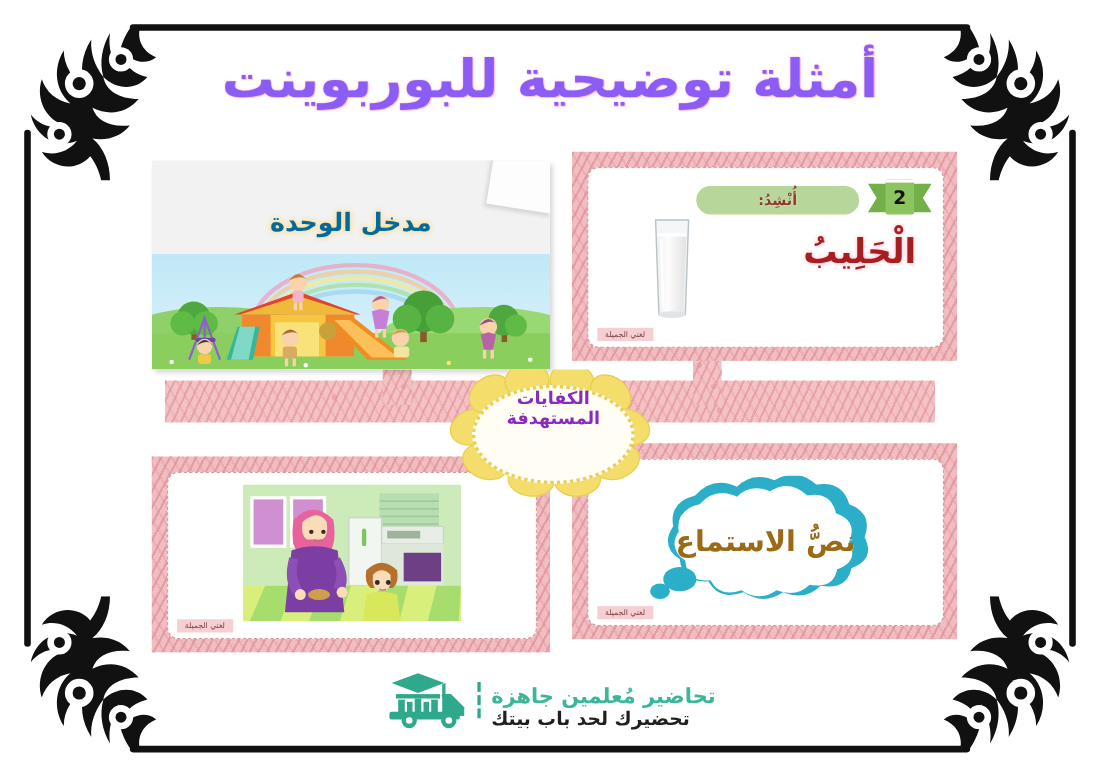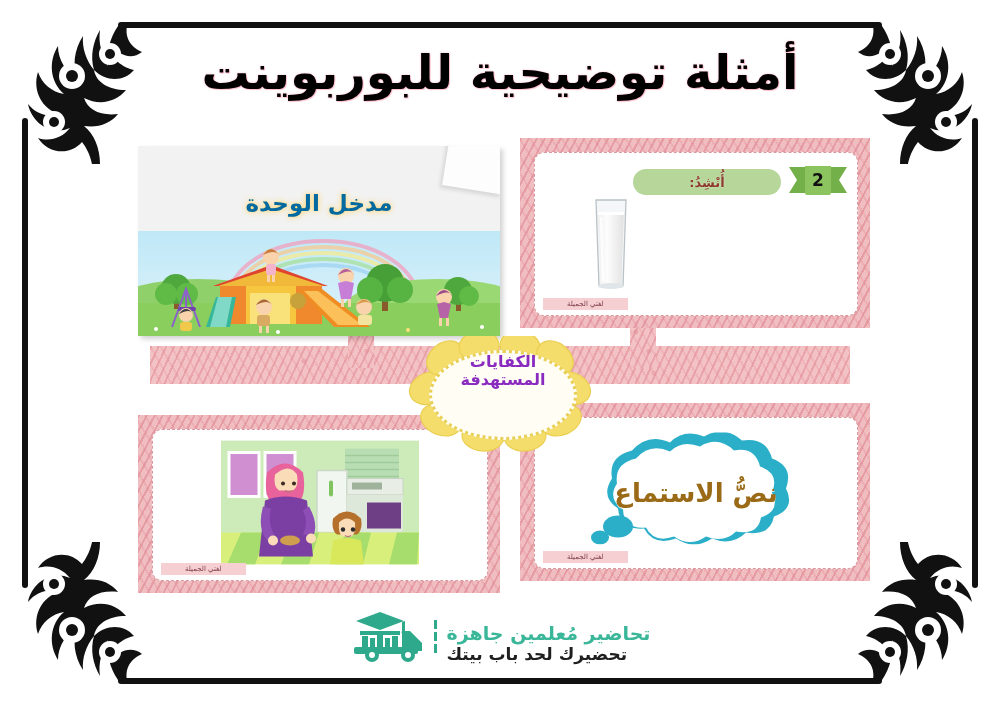--- a/index.html
+++ b/index.html
@@ -33,21 +33,21 @@
   .corner-br{right:14px;bottom:14px;transform:scale(-1,-1);}
 
   
   #title{
     position:absolute;left:0;right:0;top:48px;
     text-align:center;
     direction:rtl;
     font-family:"DejaVu Sans","Liberation Sans",sans-serif;
     font-weight:bold;
     font-size:48px;
-    color:#000000;
+    color:#8b5cf6;
     letter-spacing:-1px;
     text-shadow:0 0 2px rgba(255,170,190,.95),1px 1px 0 rgba(255,190,205,.8);
     line-height:1;
     white-space:nowrap;
   }
 
   
   #stage{position:absolute;left:130px;top:138px;width:740px;height:455px;}
 
   
@@ -84,21 +84,21 @@
     border:1px dashed #d79aa0;
     border-radius:10px;
     position:relative;
     overflow:hidden;
   }
   .corner-tag{
     position:absolute;left:8px;bottom:5px;
     background:#f6cfd3;
     color:#7a3b43;
     font-size:7px;
-    padding:2px 24px;
+    padding:2px 7px;
     direction:rtl;
     letter-spacing:0;
     line-height:1.2;
     z-index:9;
   }
 
   
   #card-entry{left:8px;top:8px;width:362px;height:190px;padding:0;background:none;}
   #card-entry .paper{
     position:absolute;inset:0;
@@ -387,20 +387,21 @@
               </linearGradient>
             </defs>
             <path d="M7 3 h30 l-3 86 h-24 z" fill="#f4f6f7" stroke="#b9c2c6" stroke-width="1.3"></path>
             <path d="M9 15 h26 l-2.6 72 h-20.8 z" fill="url(#mk)"></path>
             <rect x="9" y="15" width="26" height="3" fill="#fff"></rect>
             <path d="M12 20 l2 64" stroke="#ffffff" stroke-width="2.5" opacity=".8" fill="none"></path>
             <ellipse cx="22" cy="89" rx="13" ry="3" fill="#dfe5e8"></ellipse>
           </svg>
         </div>
 
+        <div class="milk-word">الْحَلِيبُ</div>
 
         <div class="corner-tag">لغتي الجميلة</div>
       </div>
     </div>
 
     <div class="card" id="card-kitchen">
       <div class="card-inner">
         <div class="kitchen-pic">
           <svg viewBox="0 0 198 124" width="198" height="124" xmlns="http://www.w3.org/2000/svg">
             <rect width="198" height="124" fill="#d6eec4"></rect>

